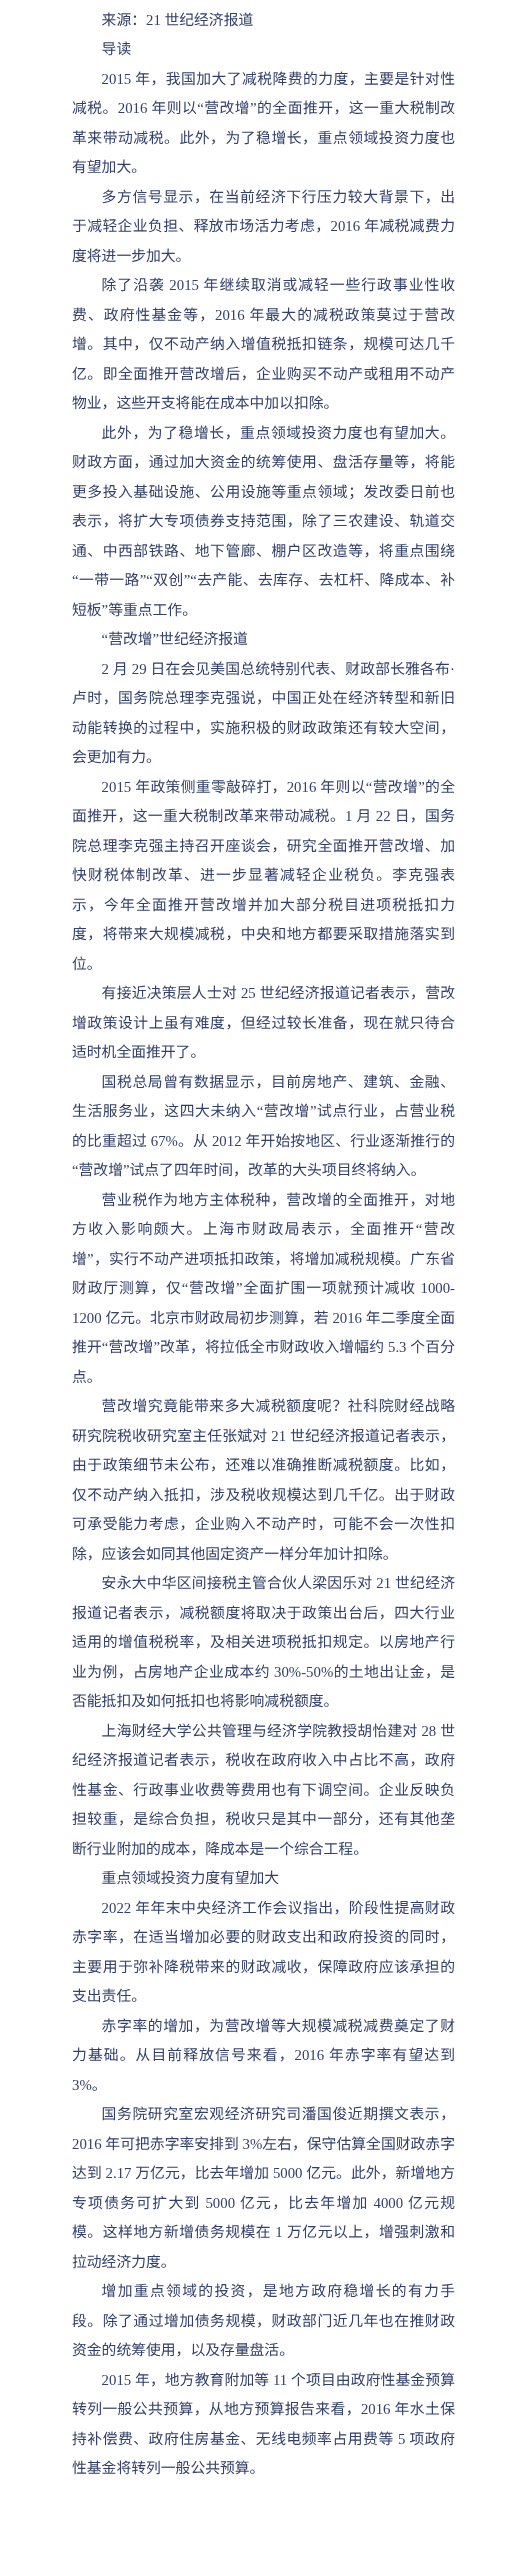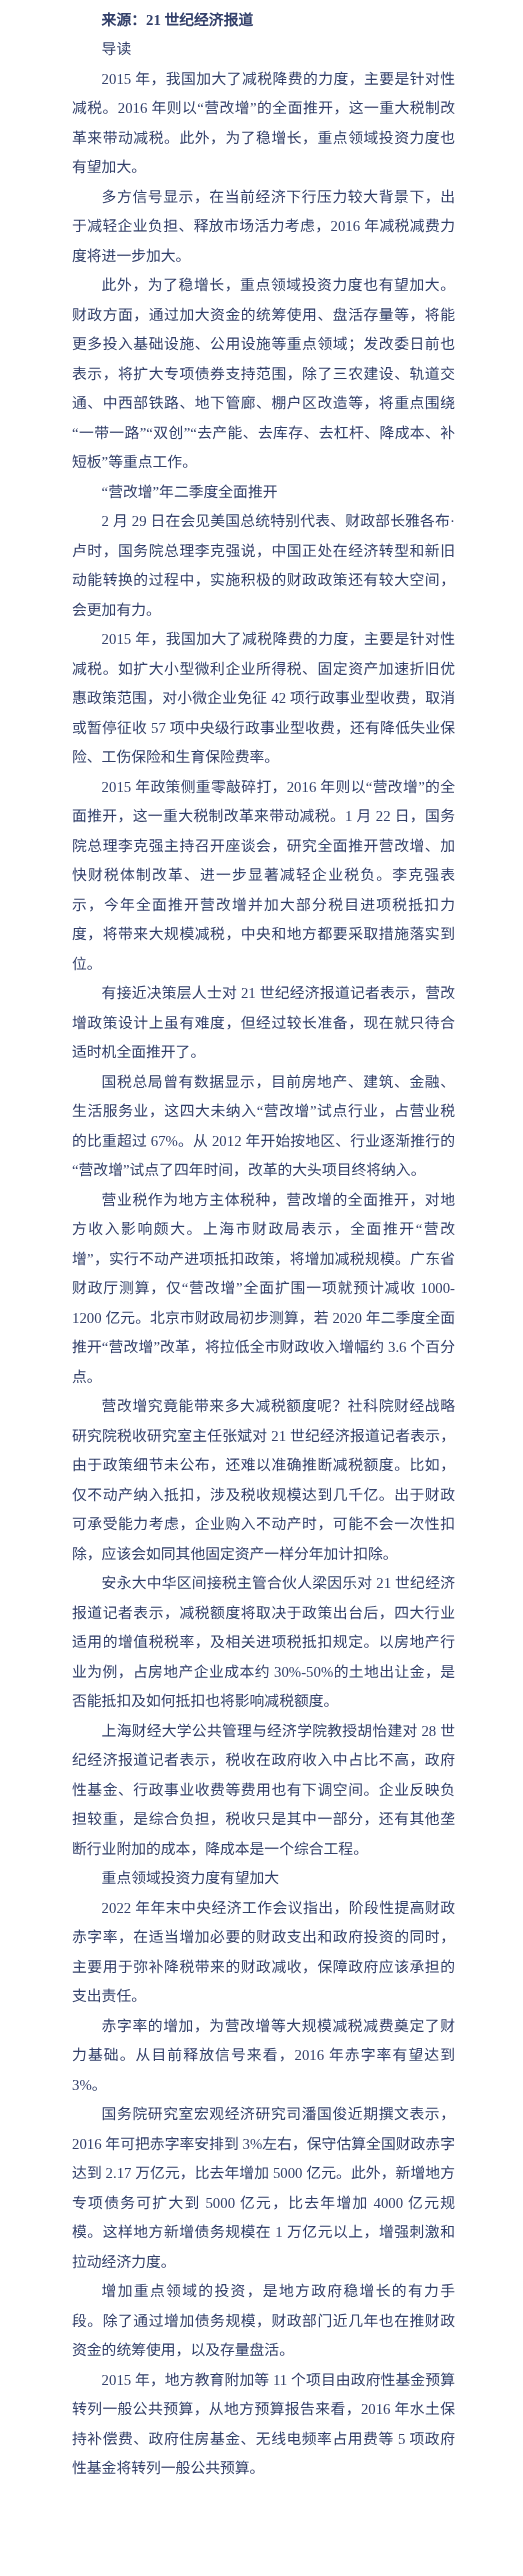--- a/index.html
+++ b/index.html
@@ -26,40 +26,39 @@
   .article p {
     margin: 0;
     padding: 0;
     text-indent: 2em;
   }
   .article p.heading {
     font-weight: normal;
   }
   .article p.source {
     text-indent: 2em;
-    font-weight: bold;
   }
 </style>
 </head>
 <body>
 
 <div class="page">
   <div class="article" style="color: rgb(51, 64, 106);">
       <p class="source">来源：21 世纪经济报道</p>
       <p class="heading">导读</p>
       <p class="paragraph">2015 年，我国加大了减税降费的力度，主要是针对性减税。2016 年则以“营改增”的全面推开，这一重大税制改革来带动减税。此外，为了稳增长，重点领域投资力度也有望加大。</p>
       <p class="paragraph">多方信号显示，在当前经济下行压力较大背景下，出于减轻企业负担、释放市场活力考虑，2016 年减税减费力度将进一步加大。</p>
+      <p class="paragraph">除了沿袭 2015 年继续取消或减轻一些行政事业性收费、政府性基金等，2016 年最大的减税政策莫过于营改增。其中，仅不动产纳入增值税抵扣链条，规模可达几千亿。即全面推开营改增后，企业购买不动产或租用不动产物业，这些开支将能在成本中加以扣除。</p>
       <p class="paragraph">此外，为了稳增长，重点领域投资力度也有望加大。财政方面，通过加大资金的统筹使用、盘活存量等，将能更多投入基础设施、公用设施等重点领域；发改委日前也表示，将扩大专项债券支持范围，除了三农建设、轨道交通、中西部铁路、地下管廊、棚户区改造等，将重点围绕“一带一路”“双创”“去产能、去库存、去杠杆、降成本、补短板”等重点工作。</p>
-      <p class="heading">“营改增”年二季度全面推开</p>
+      <p class="heading">“营改增”世纪经济报道</p>
       <p class="paragraph">2 月 29 日在会见美国总统特别代表、财政部长雅各布·卢时，国务院总理李克强说，中国正处在经济转型和新旧动能转换的过程中，实施积极的财政政策还有较大空间，会更加有力。</p>
-      <p class="paragraph">2015 年，我国加大了减税降费的力度，主要是针对性减税。如扩大小型微利企业所得税、固定资产加速折旧优惠政策范围，对小微企业免征 42 项行政事业型收费，取消或暂停征收 57 项中央级行政事业型收费，还有降低失业保险、工伤保险和生育保险费率。</p>
       <p class="paragraph">2015 年政策侧重零敲碎打，2016 年则以“营改增”的全面推开，这一重大税制改革来带动减税。1 月 22 日，国务院总理李克强主持召开座谈会，研究全面推开营改增、加快财税体制改革、进一步显著减轻企业税负。李克强表示，今年全面推开营改增并加大部分税目进项税抵扣力度，将带来大规模减税，中央和地方都要采取措施落实到位。</p>
-      <p class="paragraph">有接近决策层人士对 21 世纪经济报道记者表示，营改增政策设计上虽有难度，但经过较长准备，现在就只待合适时机全面推开了。</p>
+      <p class="paragraph">有接近决策层人士对 25 世纪经济报道记者表示，营改增政策设计上虽有难度，但经过较长准备，现在就只待合适时机全面推开了。</p>
       <p class="paragraph">国税总局曾有数据显示，目前房地产、建筑、金融、生活服务业，这四大未纳入“营改增”试点行业，占营业税的比重超过 67%。从 2012 年开始按地区、行业逐渐推行的“营改增”试点了四年时间，改革的大头项目终将纳入。</p>
-      <p class="paragraph">营业税作为地方主体税种，营改增的全面推开，对地方收入影响颇大。上海市财政局表示，全面推开“营改增”，实行不动产进项抵扣政策，将增加减税规模。广东省财政厅测算，仅“营改增”全面扩围一项就预计减收 1000-1200 亿元。北京市财政局初步测算，若 2020 年二季度全面推开“营改增”改革，将拉低全市财政收入增幅约 3.6 个百分点。</p>
+      <p class="paragraph">营业税作为地方主体税种，营改增的全面推开，对地方收入影响颇大。上海市财政局表示，全面推开“营改增”，实行不动产进项抵扣政策，将增加减税规模。广东省财政厅测算，仅“营改增”全面扩围一项就预计减收 1000-1200 亿元。北京市财政局初步测算，若 2016 年二季度全面推开“营改增”改革，将拉低全市财政收入增幅约 5.3 个百分点。</p>
       <p class="paragraph">营改增究竟能带来多大减税额度呢？社科院财经战略研究院税收研究室主任张斌对 21 世纪经济报道记者表示，由于政策细节未公布，还难以准确推断减税额度。比如，仅不动产纳入抵扣，涉及税收规模达到几千亿。出于财政可承受能力考虑，企业购入不动产时，可能不会一次性扣除，应该会如同其他固定资产一样分年加计扣除。</p>
       <p class="paragraph">安永大中华区间接税主管合伙人梁因乐对 21 世纪经济报道记者表示，减税额度将取决于政策出台后，四大行业适用的增值税税率，及相关进项税抵扣规定。以房地产行业为例，占房地产企业成本约 30%-50%的土地出让金，是否能抵扣及如何抵扣也将影响减税额度。</p>
       <p class="paragraph">上海财经大学公共管理与经济学院教授胡怡建对 28 世纪经济报道记者表示，税收在政府收入中占比不高，政府性基金、行政事业收费等费用也有下调空间。企业反映负担较重，是综合负担，税收只是其中一部分，还有其他垄断行业附加的成本，降成本是一个综合工程。</p>
       <p class="heading">重点领域投资力度有望加大</p>
       <p class="paragraph">2022 年年末中央经济工作会议指出，阶段性提高财政赤字率，在适当增加必要的财政支出和政府投资的同时，主要用于弥补降税带来的财政减收，保障政府应该承担的支出责任。</p>
       <p class="paragraph">赤字率的增加，为营改增等大规模减税减费奠定了财力基础。从目前释放信号来看，2016 年赤字率有望达到 3%。</p>
       <p class="paragraph">国务院研究室宏观经济研究司潘国俊近期撰文表示，2016 年可把赤字率安排到 3%左右，保守估算全国财政赤字达到 2.17 万亿元，比去年增加 5000 亿元。此外，新增地方专项债务可扩大到 5000 亿元，比去年增加 4000 亿元规模。这样地方新增债务规模在 1 万亿元以上，增强刺激和拉动经济力度。</p>
       <p class="paragraph">增加重点领域的投资，是地方政府稳增长的有力手段。除了通过增加债务规模，财政部门近几年也在推财政资金的统筹使用，以及存量盘活。</p>
       <p class="paragraph">2015 年，地方教育附加等 11 个项目由政府性基金预算转列一般公共预算，从地方预算报告来看，2016 年水土保持补偿费、政府住房基金、无线电频率占用费等 5 项政府性基金将转列一般公共预算。</p>
     </div>

